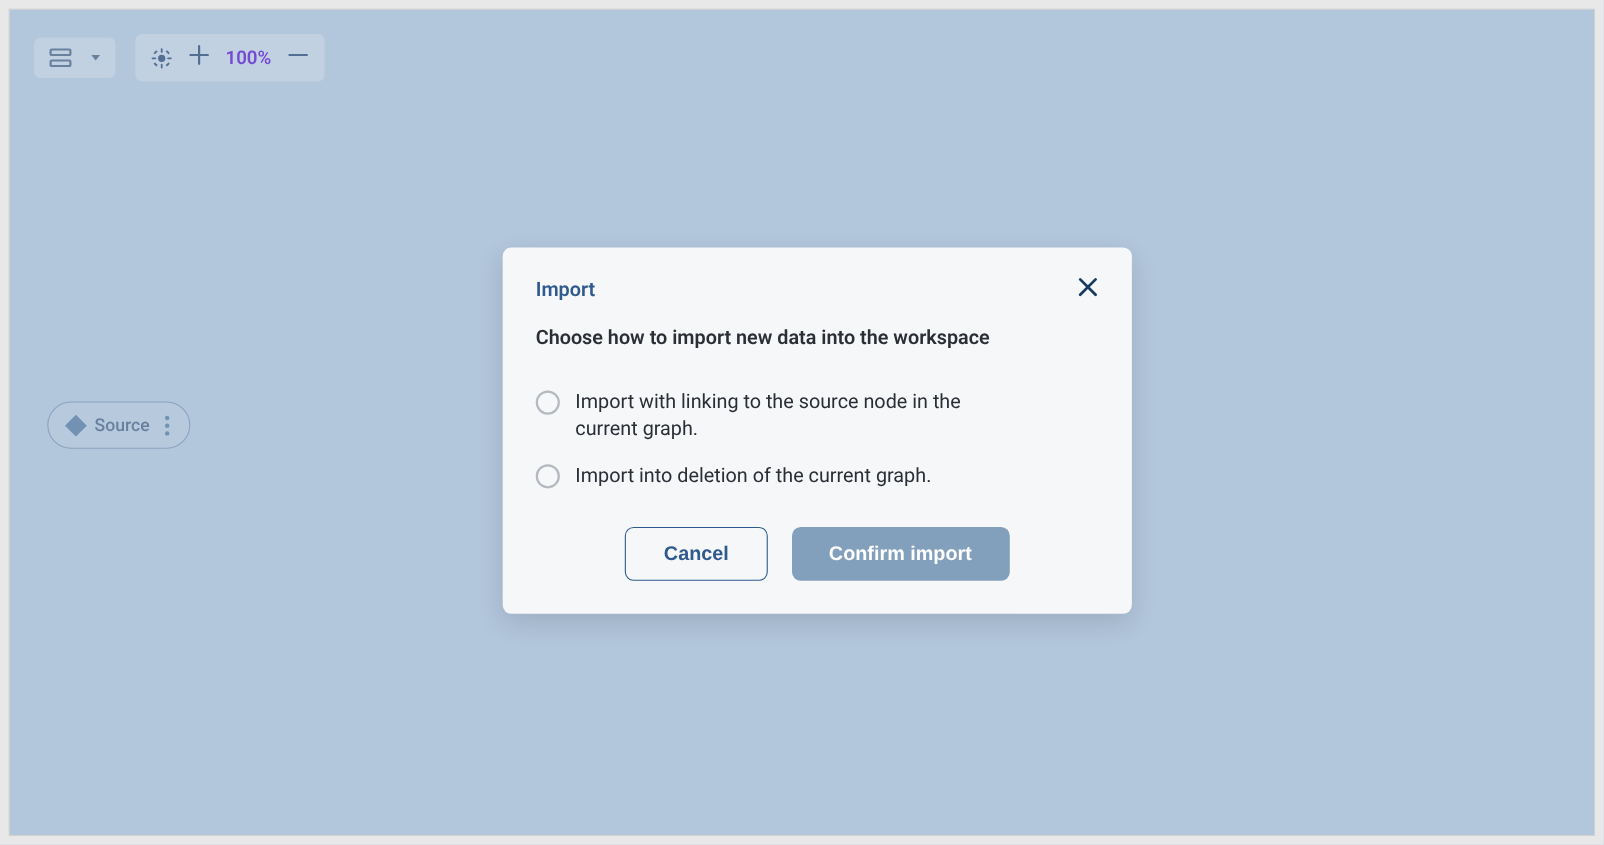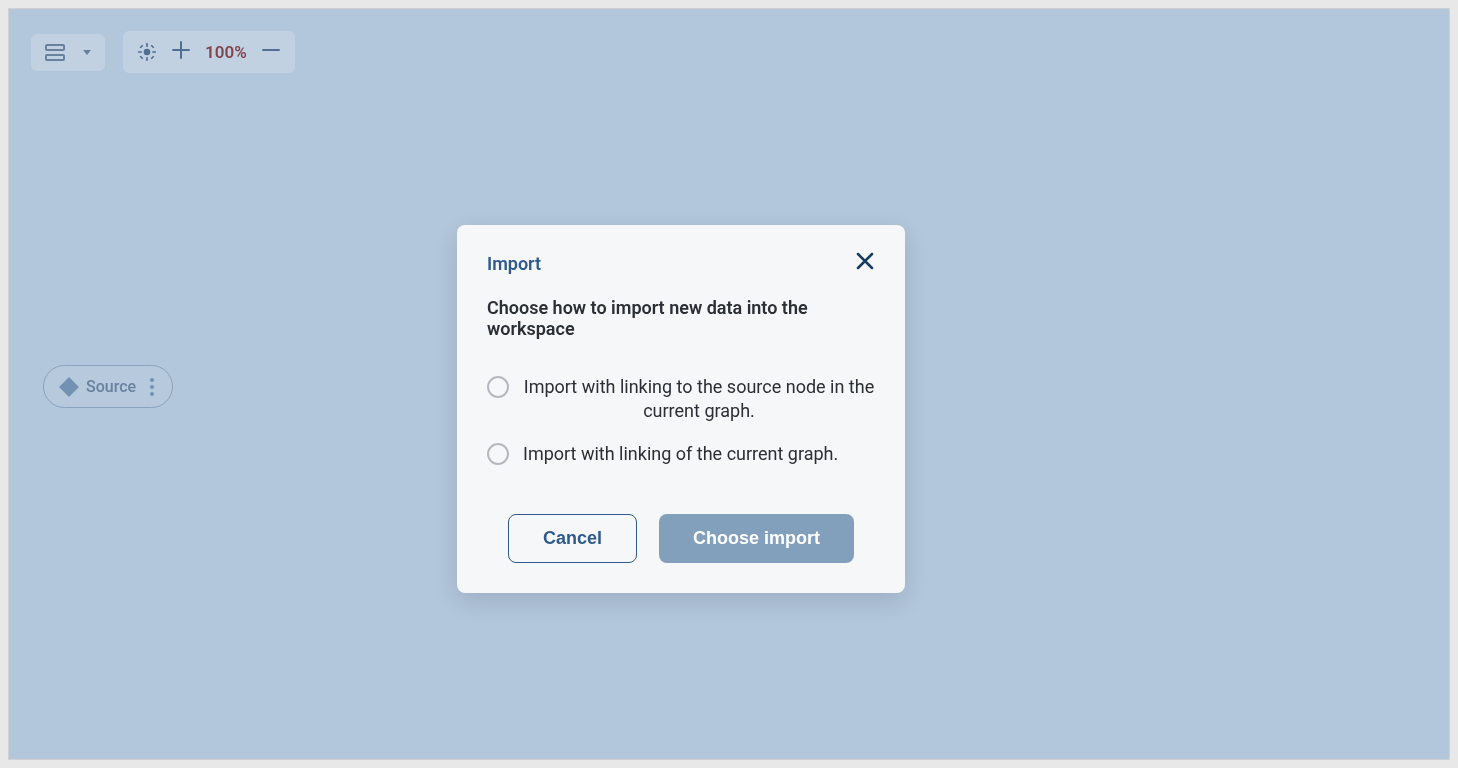--- a/index.html
+++ b/index.html
@@ -78,21 +78,21 @@
     .plus-icon, .minus-icon {
       color: #3a5a82;
       font-size: 22px;
       font-weight: 300;
       line-height: 1;
       cursor: pointer;
       width: 20px;
       text-align: center;
     }
     .zoom-label {
-      color: #7f1d1d;
+      color: #6d28d9;
       font-size: 17px;
       font-weight: 600;
     }
     .source-node {
       position: absolute;
       top: 356px;
       left: 34px;
       border: 1.5px solid #8aa2be;
       border-radius: 28px;
       padding: 11px 18px;
@@ -121,21 +121,21 @@
     .kebab span {
       width: 4px;
       height: 4px;
       background: #6a89ad;
       border-radius: 50%;
     }
     .modal {
       position: absolute;
       top: 216px;
       left: 448px;
-      width: 448px;
+      width: 572px;
       background: #f6f7f8;
       border-radius: 8px;
       box-shadow: 0 8px 24px rgba(0,0,0,0.12);
       padding: 26px 30px 30px 30px;
     }
     .modal-header {
       display: flex;
       justify-content: space-between;
       align-items: center;
       margin-bottom: 22px;
@@ -161,41 +161,40 @@
       font-size: 18px;
       font-weight: 600;
       margin-bottom: 36px;
     }
     .radio-row {
       display: flex;
       align-items: flex-start;
       gap: 14px;
       margin-bottom: 18px;
       cursor: pointer;
-      text-align: center;
     }
     .radio-circle {
       width: 22px;
       height: 22px;
       border: 2px solid #b4b9c0;
       border-radius: 50%;
       flex-shrink: 0;
       margin-top: 1px;
     }
     .radio-label {
       color: #2a2f36;
       font-size: 18px;
       line-height: 1.35;
       max-width: 400px;
     }
     .modal-actions {
       display: flex;
       justify-content: center;
       gap: 22px;
-      margin-top: 48px;
+      margin-top: 34px;
     }
     .btn {
       border-radius: 8px;
       font-size: 18px;
       font-weight: 600;
       padding: 13px 34px;
       cursor: pointer;
       border: none;
     }
     .btn-cancel {
@@ -266,22 +265,22 @@
     </div>
     <div class="modal-subtitle">Choose how to import new data into the workspace</div>
 
     <div class="radio-row">
       <span class="radio-circle"></span>
       <span class="radio-label">Import with linking to the source node in the current graph.</span>
     </div>
 
     <div class="radio-row">
       <span class="radio-circle"></span>
-      <span class="radio-label">Import with linking of the current graph.</span>
+      <span class="radio-label">Import into deletion of the current graph.</span>
     </div>
 
     <div class="modal-actions">
       <button class="btn btn-cancel">Cancel</button>
-      <button class="btn btn-confirm">Choose import</button>
+      <button class="btn btn-confirm">Confirm import</button>
     </div>
   </div>
 
 </div>
 
 </body></html>

